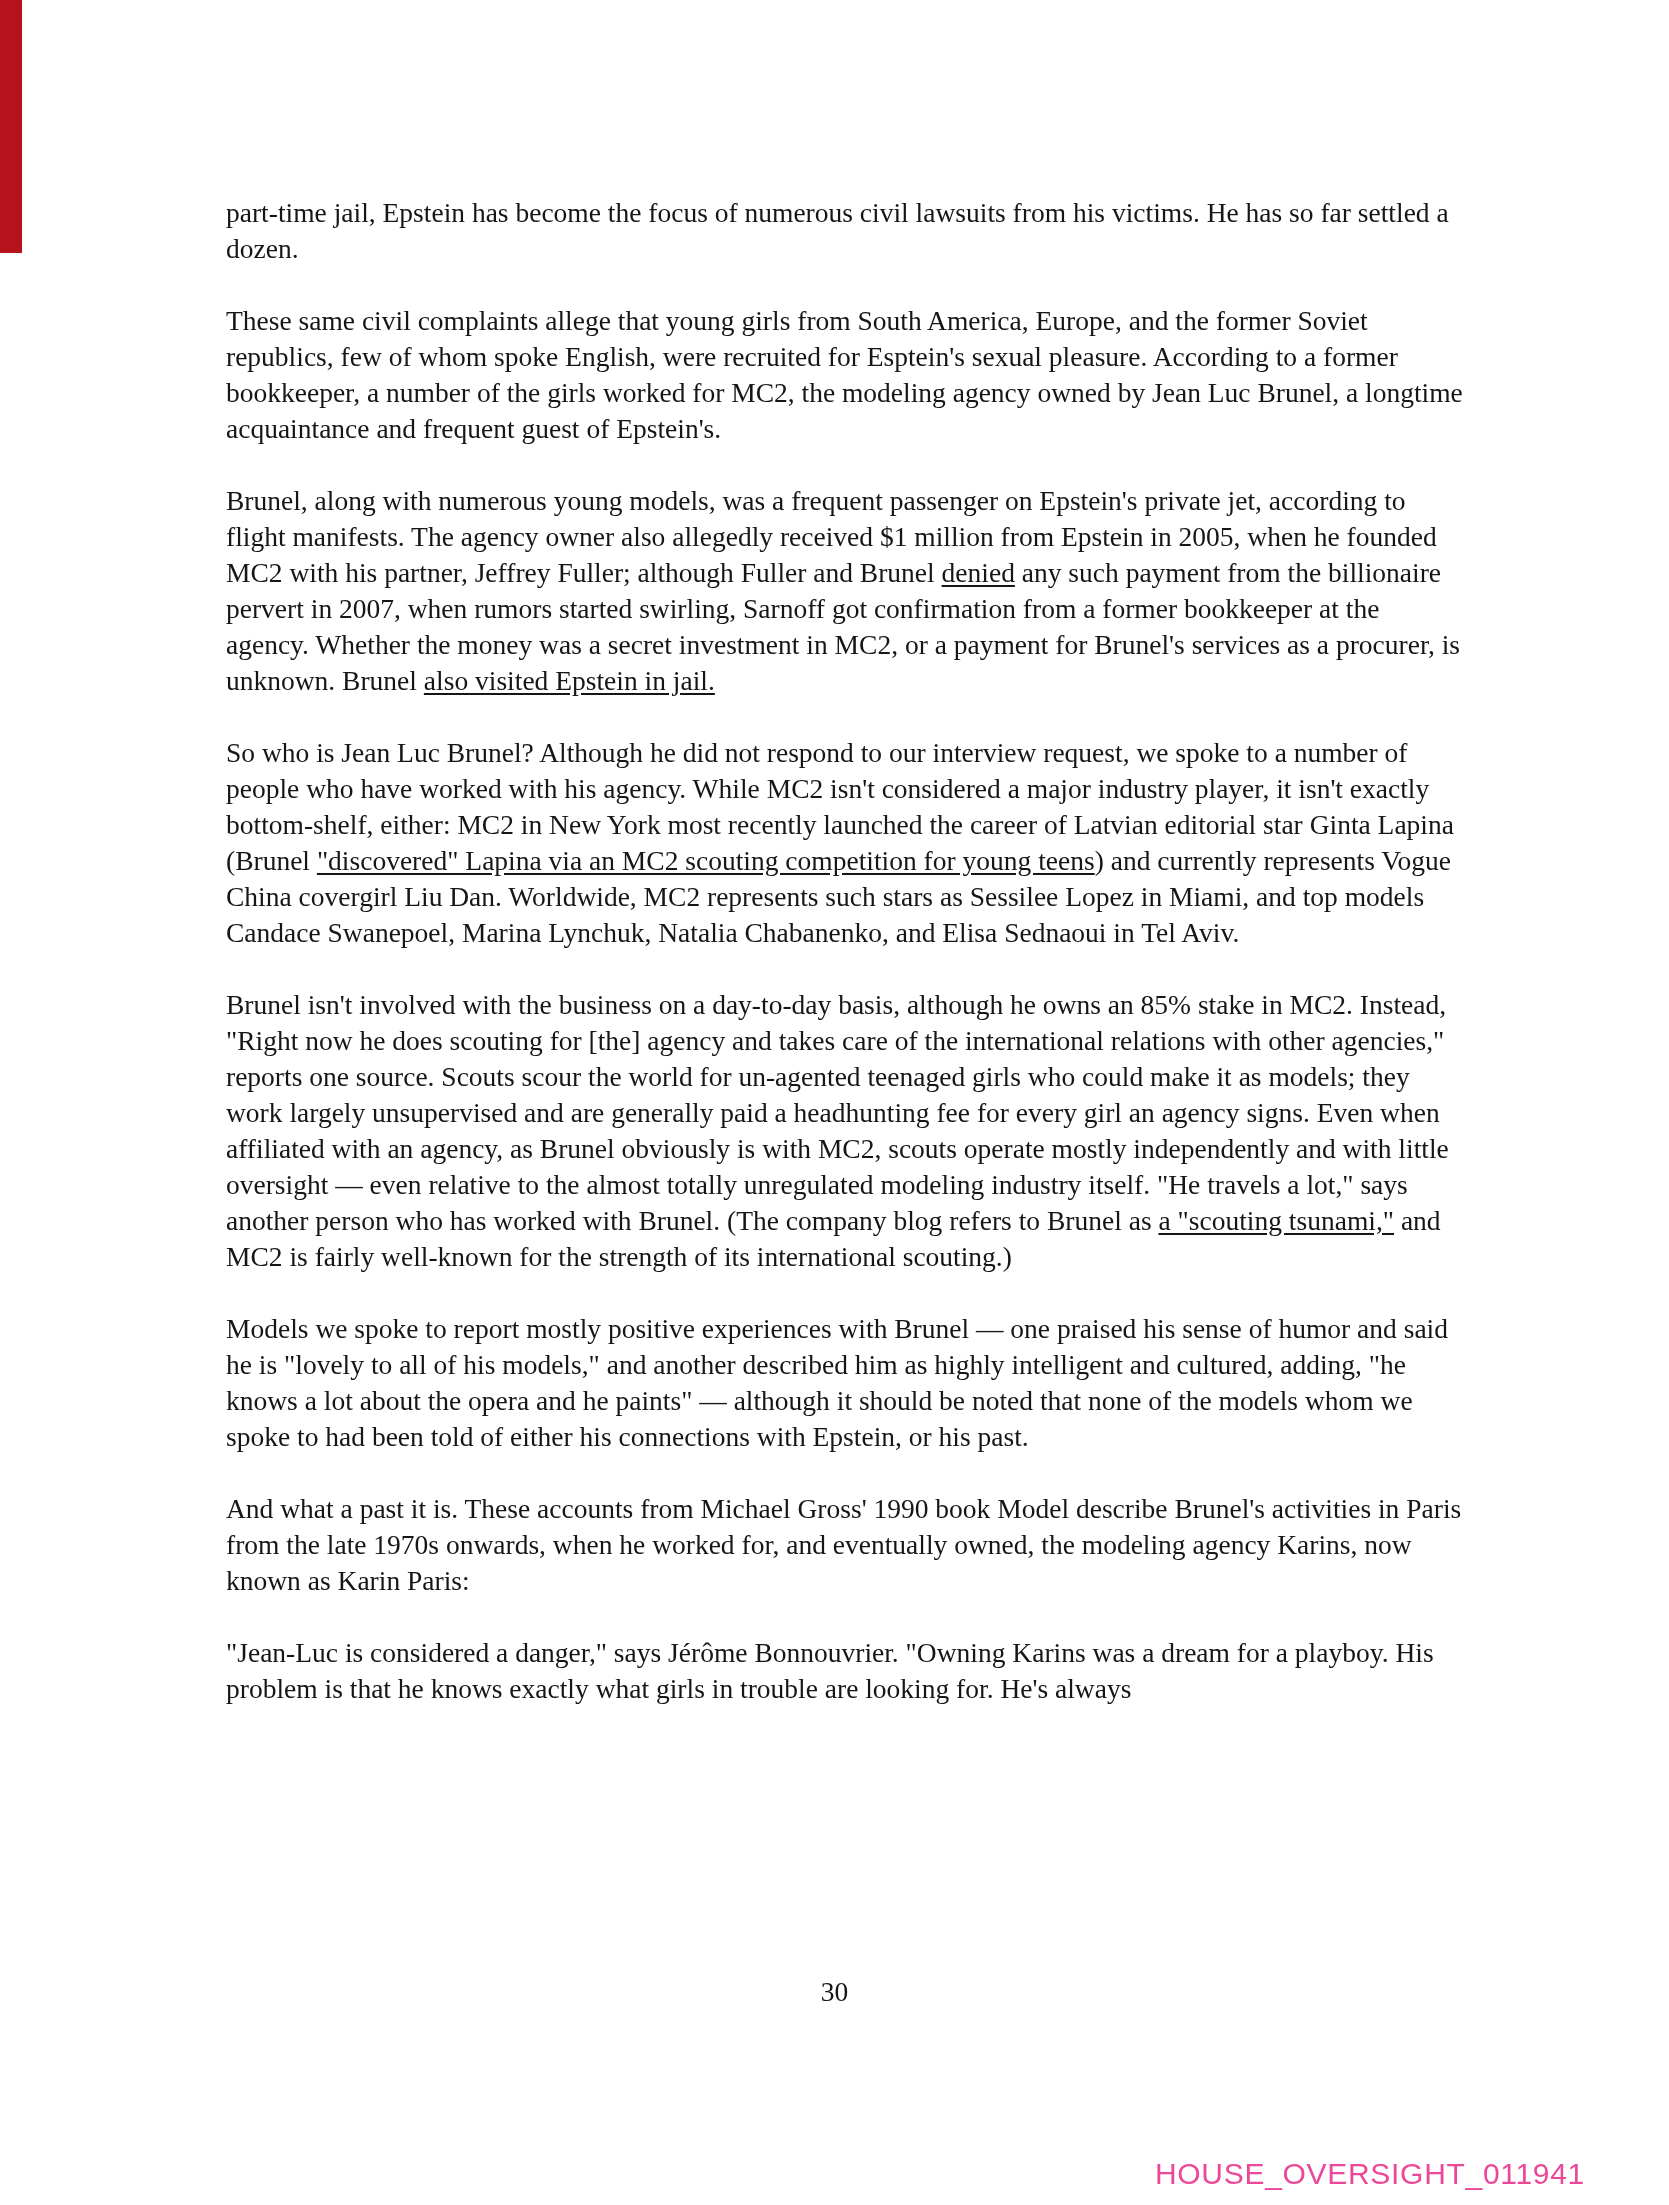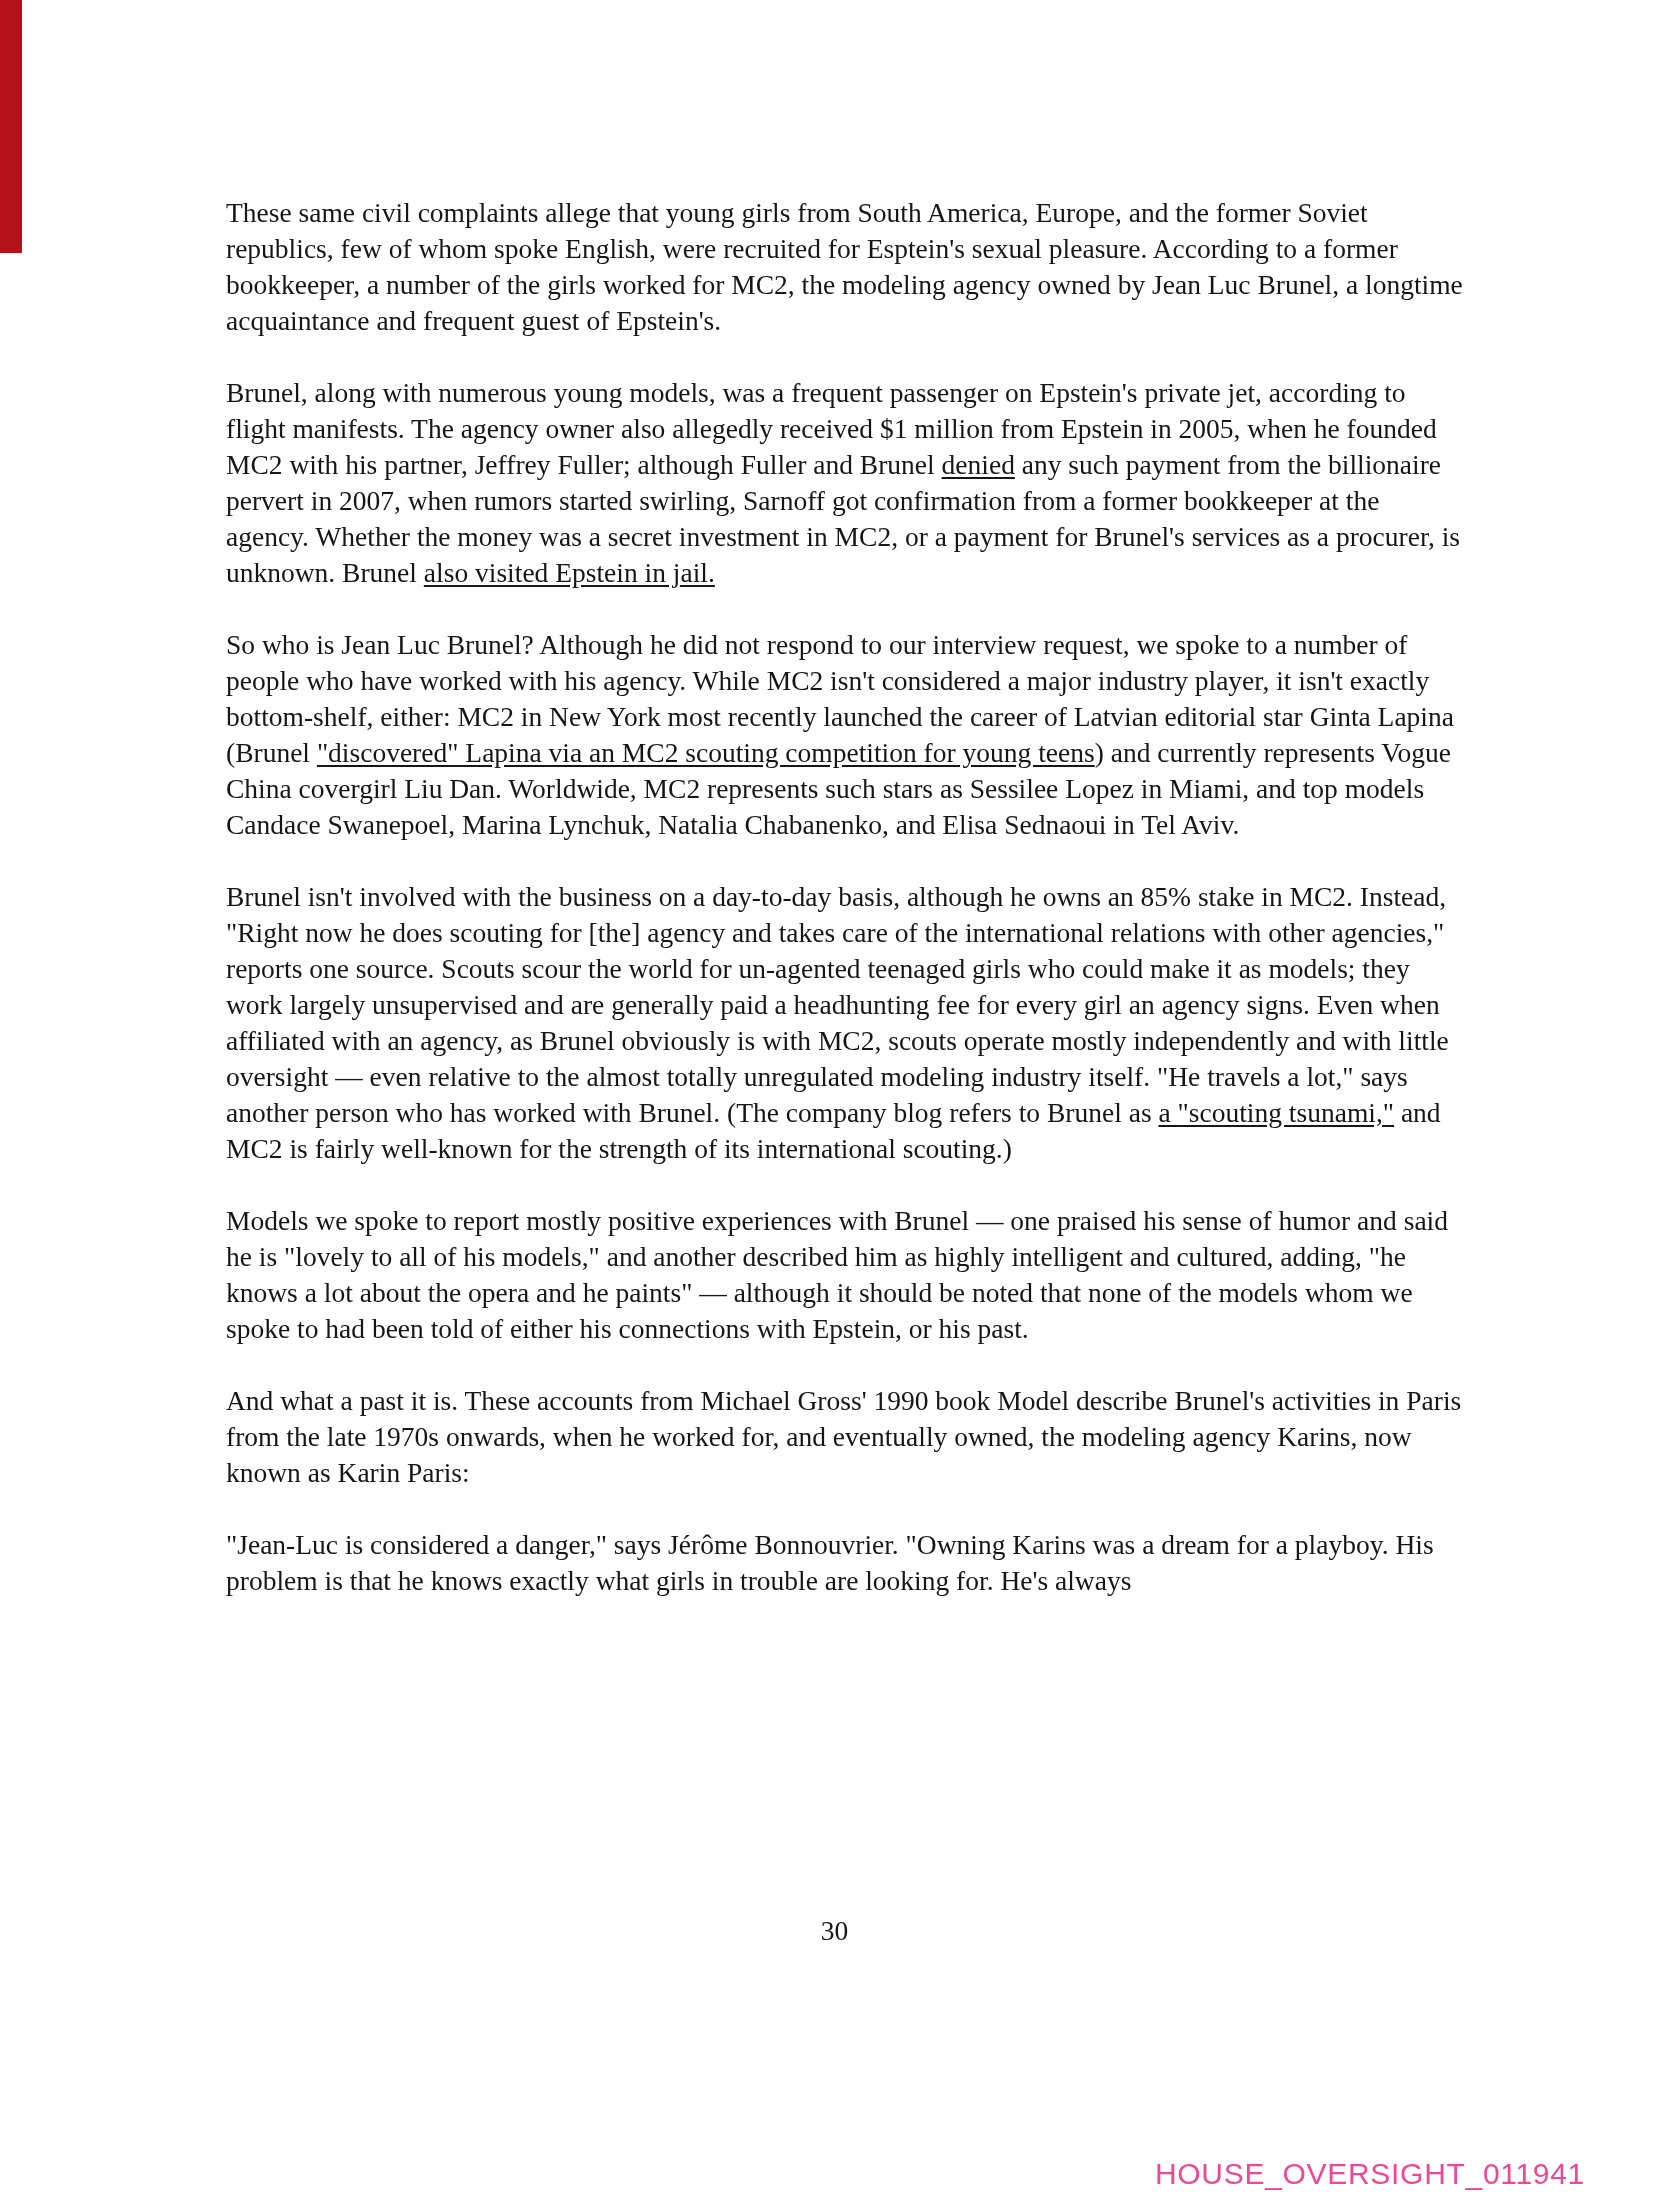--- a/index.html
+++ b/index.html
@@ -26,21 +26,21 @@
     width: 1238px;
     font-size: 27.5px;
     line-height: 36px;
     text-align: left;
   }
   .content p { margin: 0 0 36px 0; }
   .seg-link { text-decoration: underline; text-underline-offset: 3.3px; cursor: pointer; text-align: center; }
   .seg-italic { }
   .page-number {
     position: absolute;
-    top: 1915px;
+    top: 1976px;
     left: 0;
     width: 1669px;
     text-align: center;
     font-size: 27.5px;
     color: #161616;
   }
   .bates-stamp {
     position: absolute;
     right: 84px;
     bottom: 14.4px;
@@ -49,20 +49,21 @@
     color: #ec4899;
     letter-spacing: 0.7px;
   }
 </style>
 </head>
 <body style="background: rgb(255, 255, 255);">
 
 <div class="red-stripe" style="background: rgb(181, 18, 27);"></div>
 
 <div class="content">
+    <p><span>part-time jail, Epstein has become the focus of numerous civil lawsuits from his victims. He has so far settled a dozen.</span></p>
     <p><span>These same civil complaints allege that young girls from South America, Europe, and the former Soviet republics, few of whom spoke English, were recruited for Esptein's sexual pleasure. According to a former bookkeeper, a number of the girls worked for MC2, the modeling agency owned by Jean Luc Brunel, a longtime acquaintance and frequent guest of Epstein's.</span></p>
     <p><span>Brunel, along with numerous young models, was a frequent passenger on Epstein's private jet, according to flight manifests. The agency owner also allegedly received $1 million from Epstein in 2005, when he founded MC2 with his partner, Jeffrey Fuller; although Fuller and Brunel </span><span class="seg-link">denied</span><span> any such payment from the billionaire pervert in 2007, when rumors started swirling, Sarnoff got confirmation from a former bookkeeper at the agency. Whether the money was a secret investment in MC2, or a payment for Brunel's services as a procurer, is unknown. Brunel </span><span class="seg-link">also visited Epstein in jail.</span></p>
     <p><span>So who is Jean Luc Brunel? Although he did not respond to our interview request, we spoke to a number of people who have worked with his agency. While MC2 isn't considered a major industry player, it isn't exactly bottom-shelf, either: MC2 in New York most recently launched the career of Latvian editorial star Ginta Lapina (Brunel </span><span class="seg-link">"discovered" Lapina via an MC2 scouting competition for young teens</span><span>) and currently represents </span><span class="seg-italic">Vogue</span><span> China covergirl Liu Dan. Worldwide, MC2 represents such stars as Sessilee Lopez in Miami, and top models Candace Swanepoel, Marina Lynchuk, Natalia Chabanenko, and Elisa Sednaoui in Tel Aviv.</span></p>
     <p><span>Brunel isn't involved with the business on a day-to-day basis, although he owns an 85% stake in MC2. Instead, "Right now he does scouting for [the] agency and takes care of the international relations with other agencies," reports one source. Scouts scour the world for un-agented teenaged girls who could make it as models; they work largely unsupervised and are generally paid a headhunting fee for every girl an agency signs. Even when affiliated with an agency, as Brunel obviously is with MC2, scouts operate mostly independently and with little oversight — even relative to the almost totally unregulated modeling industry itself. "He travels a lot," says another person who has worked with Brunel. (The company blog refers to Brunel as </span><span class="seg-link">a "scouting tsunami,"</span><span> and MC2 is fairly well-known for the strength of its international scouting.)</span></p>
     <p><span>Models we spoke to report mostly positive experiences with Brunel — one praised his sense of humor and said he is "lovely to all of his models," and another described him as highly intelligent and cultured, adding, "he knows a lot about the opera and he paints" — although it should be noted that none of the models whom we spoke to had been told of either his connections with Epstein, or his past.</span></p>
     <p><span>And what a past it is. These accounts from Michael Gross' 1990 book </span><span class="seg-italic">Model</span><span> describe Brunel's activities in Paris from the late 1970s onwards, when he worked for, and eventually owned, the modeling agency Karins, now known as Karin Paris:</span></p>
     <p><span>"Jean-Luc is considered a danger," says Jérôme Bonnouvrier. "Owning Karins was a dream for a playboy. His problem is that he knows exactly what girls in trouble are looking for. He's always</span></p>
   </div>
 
 <div class="page-number">30</div>

